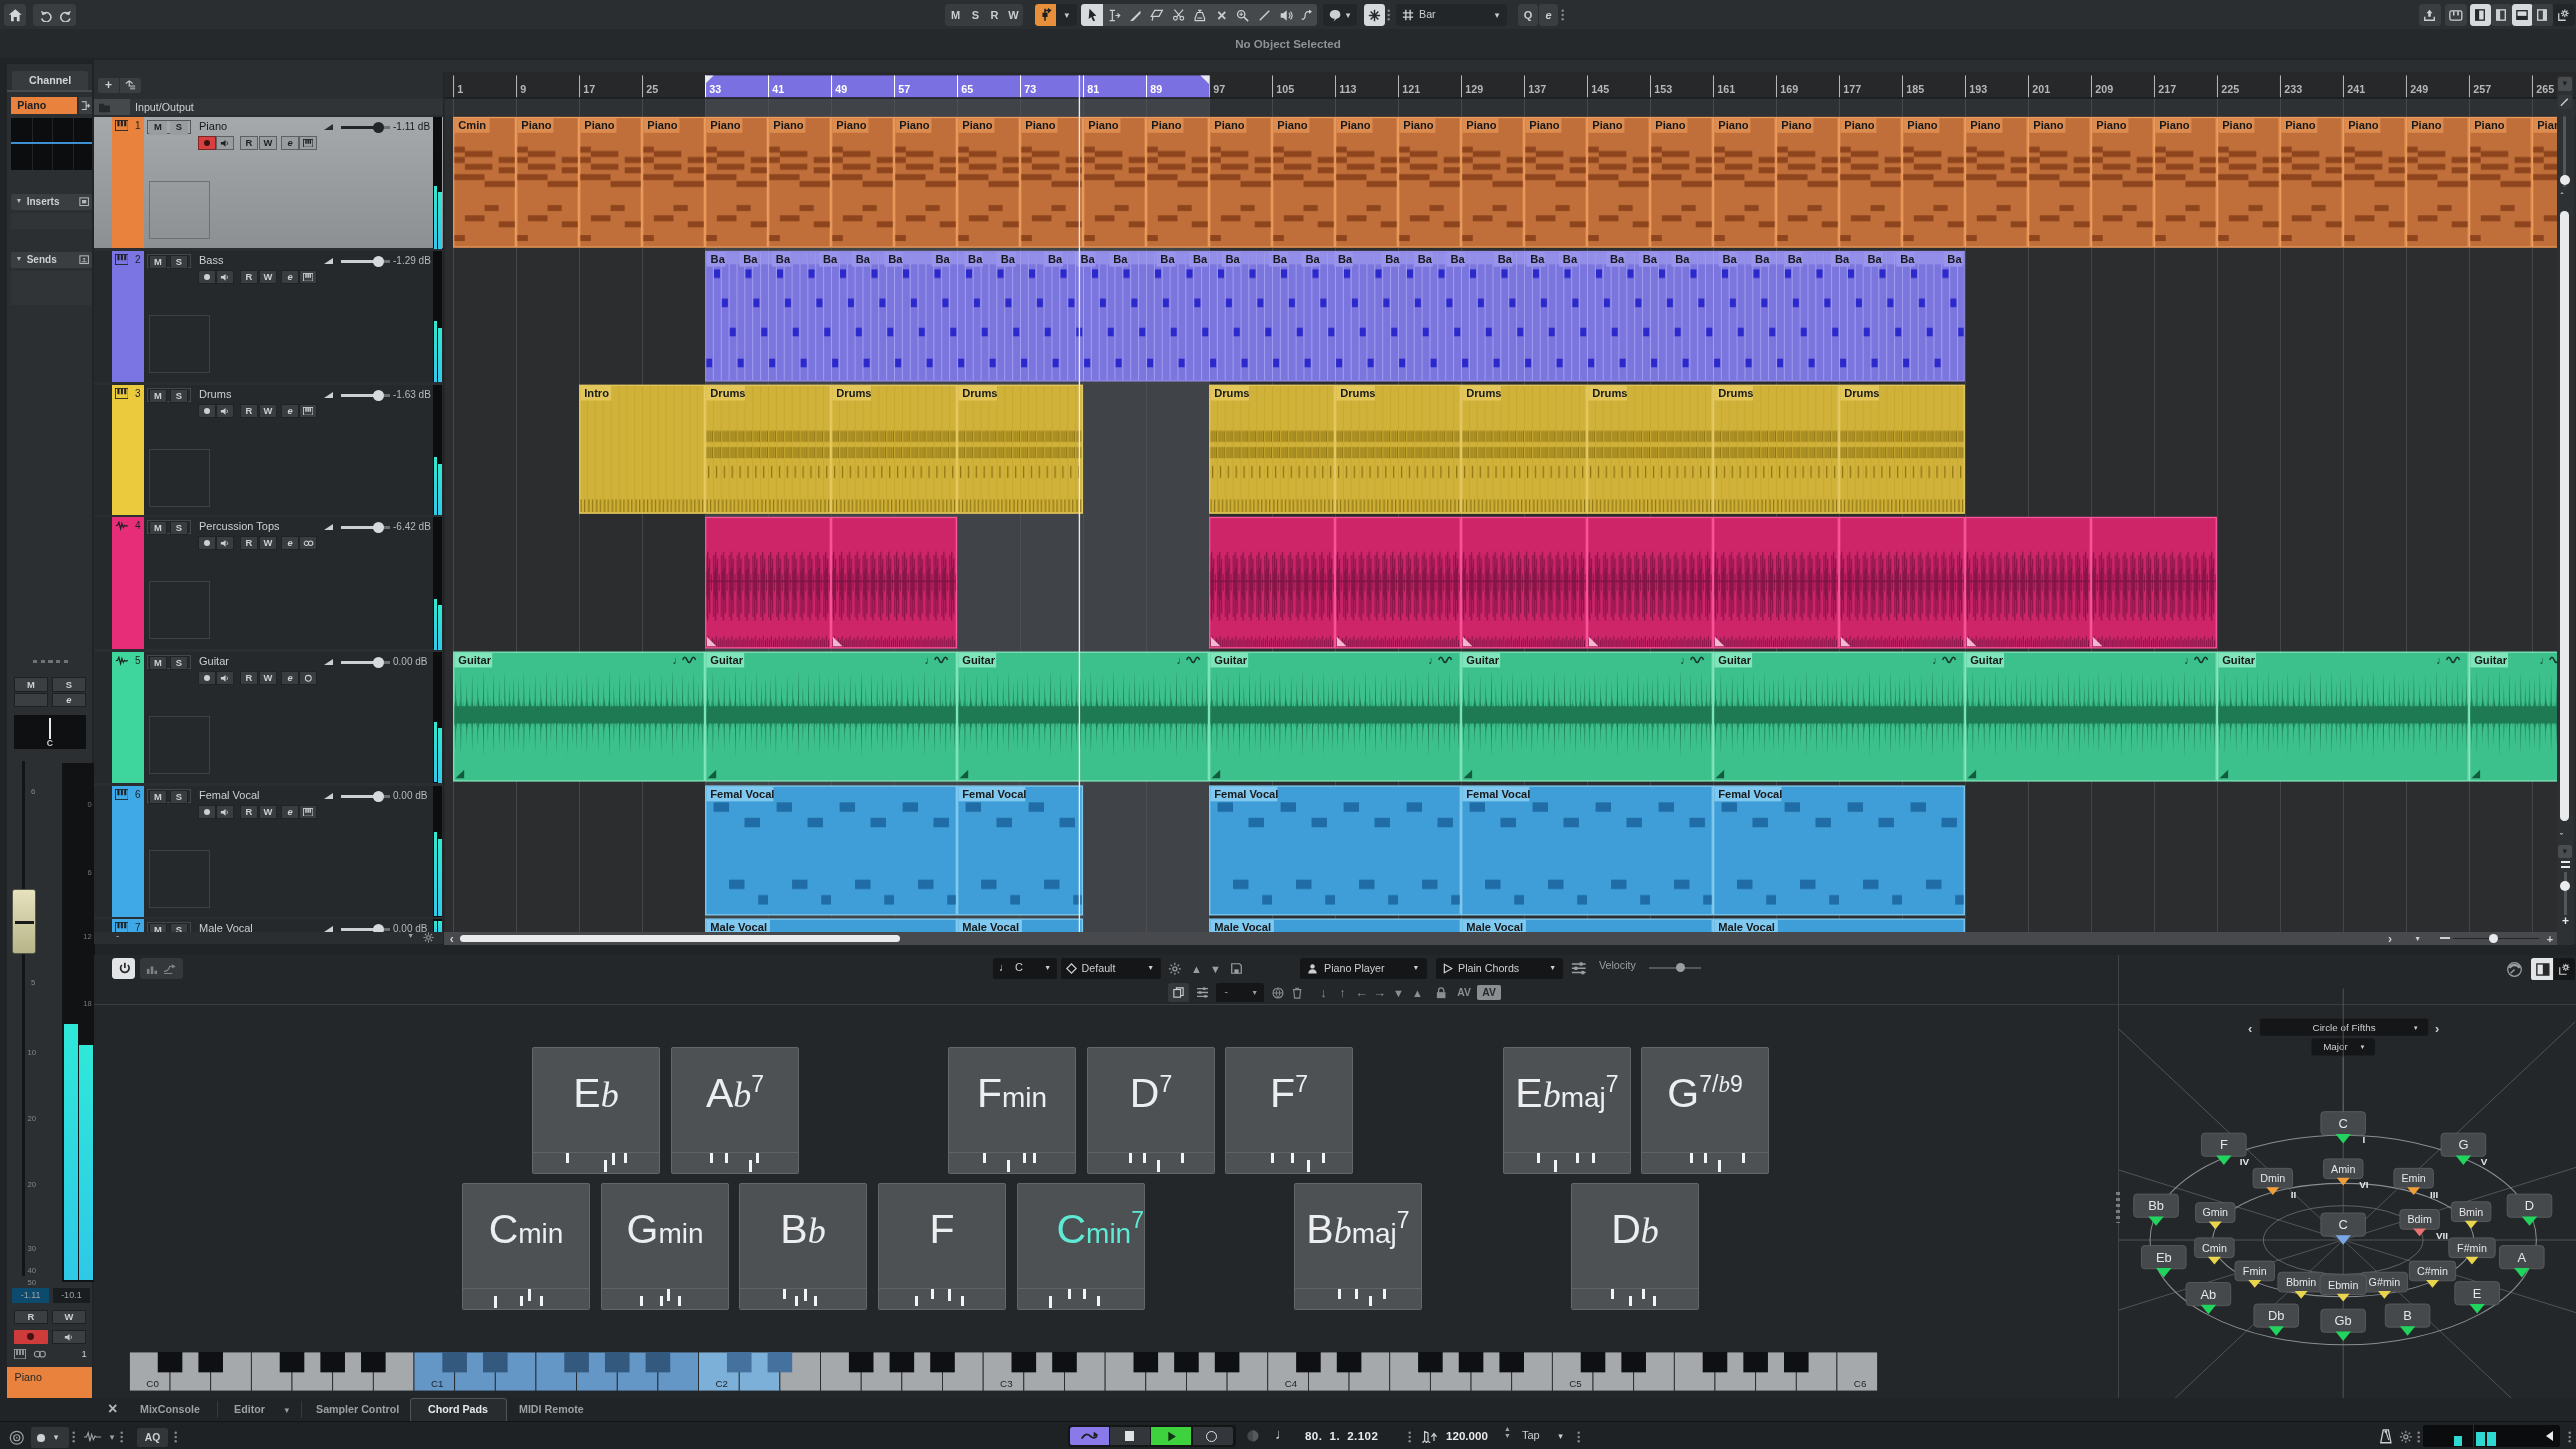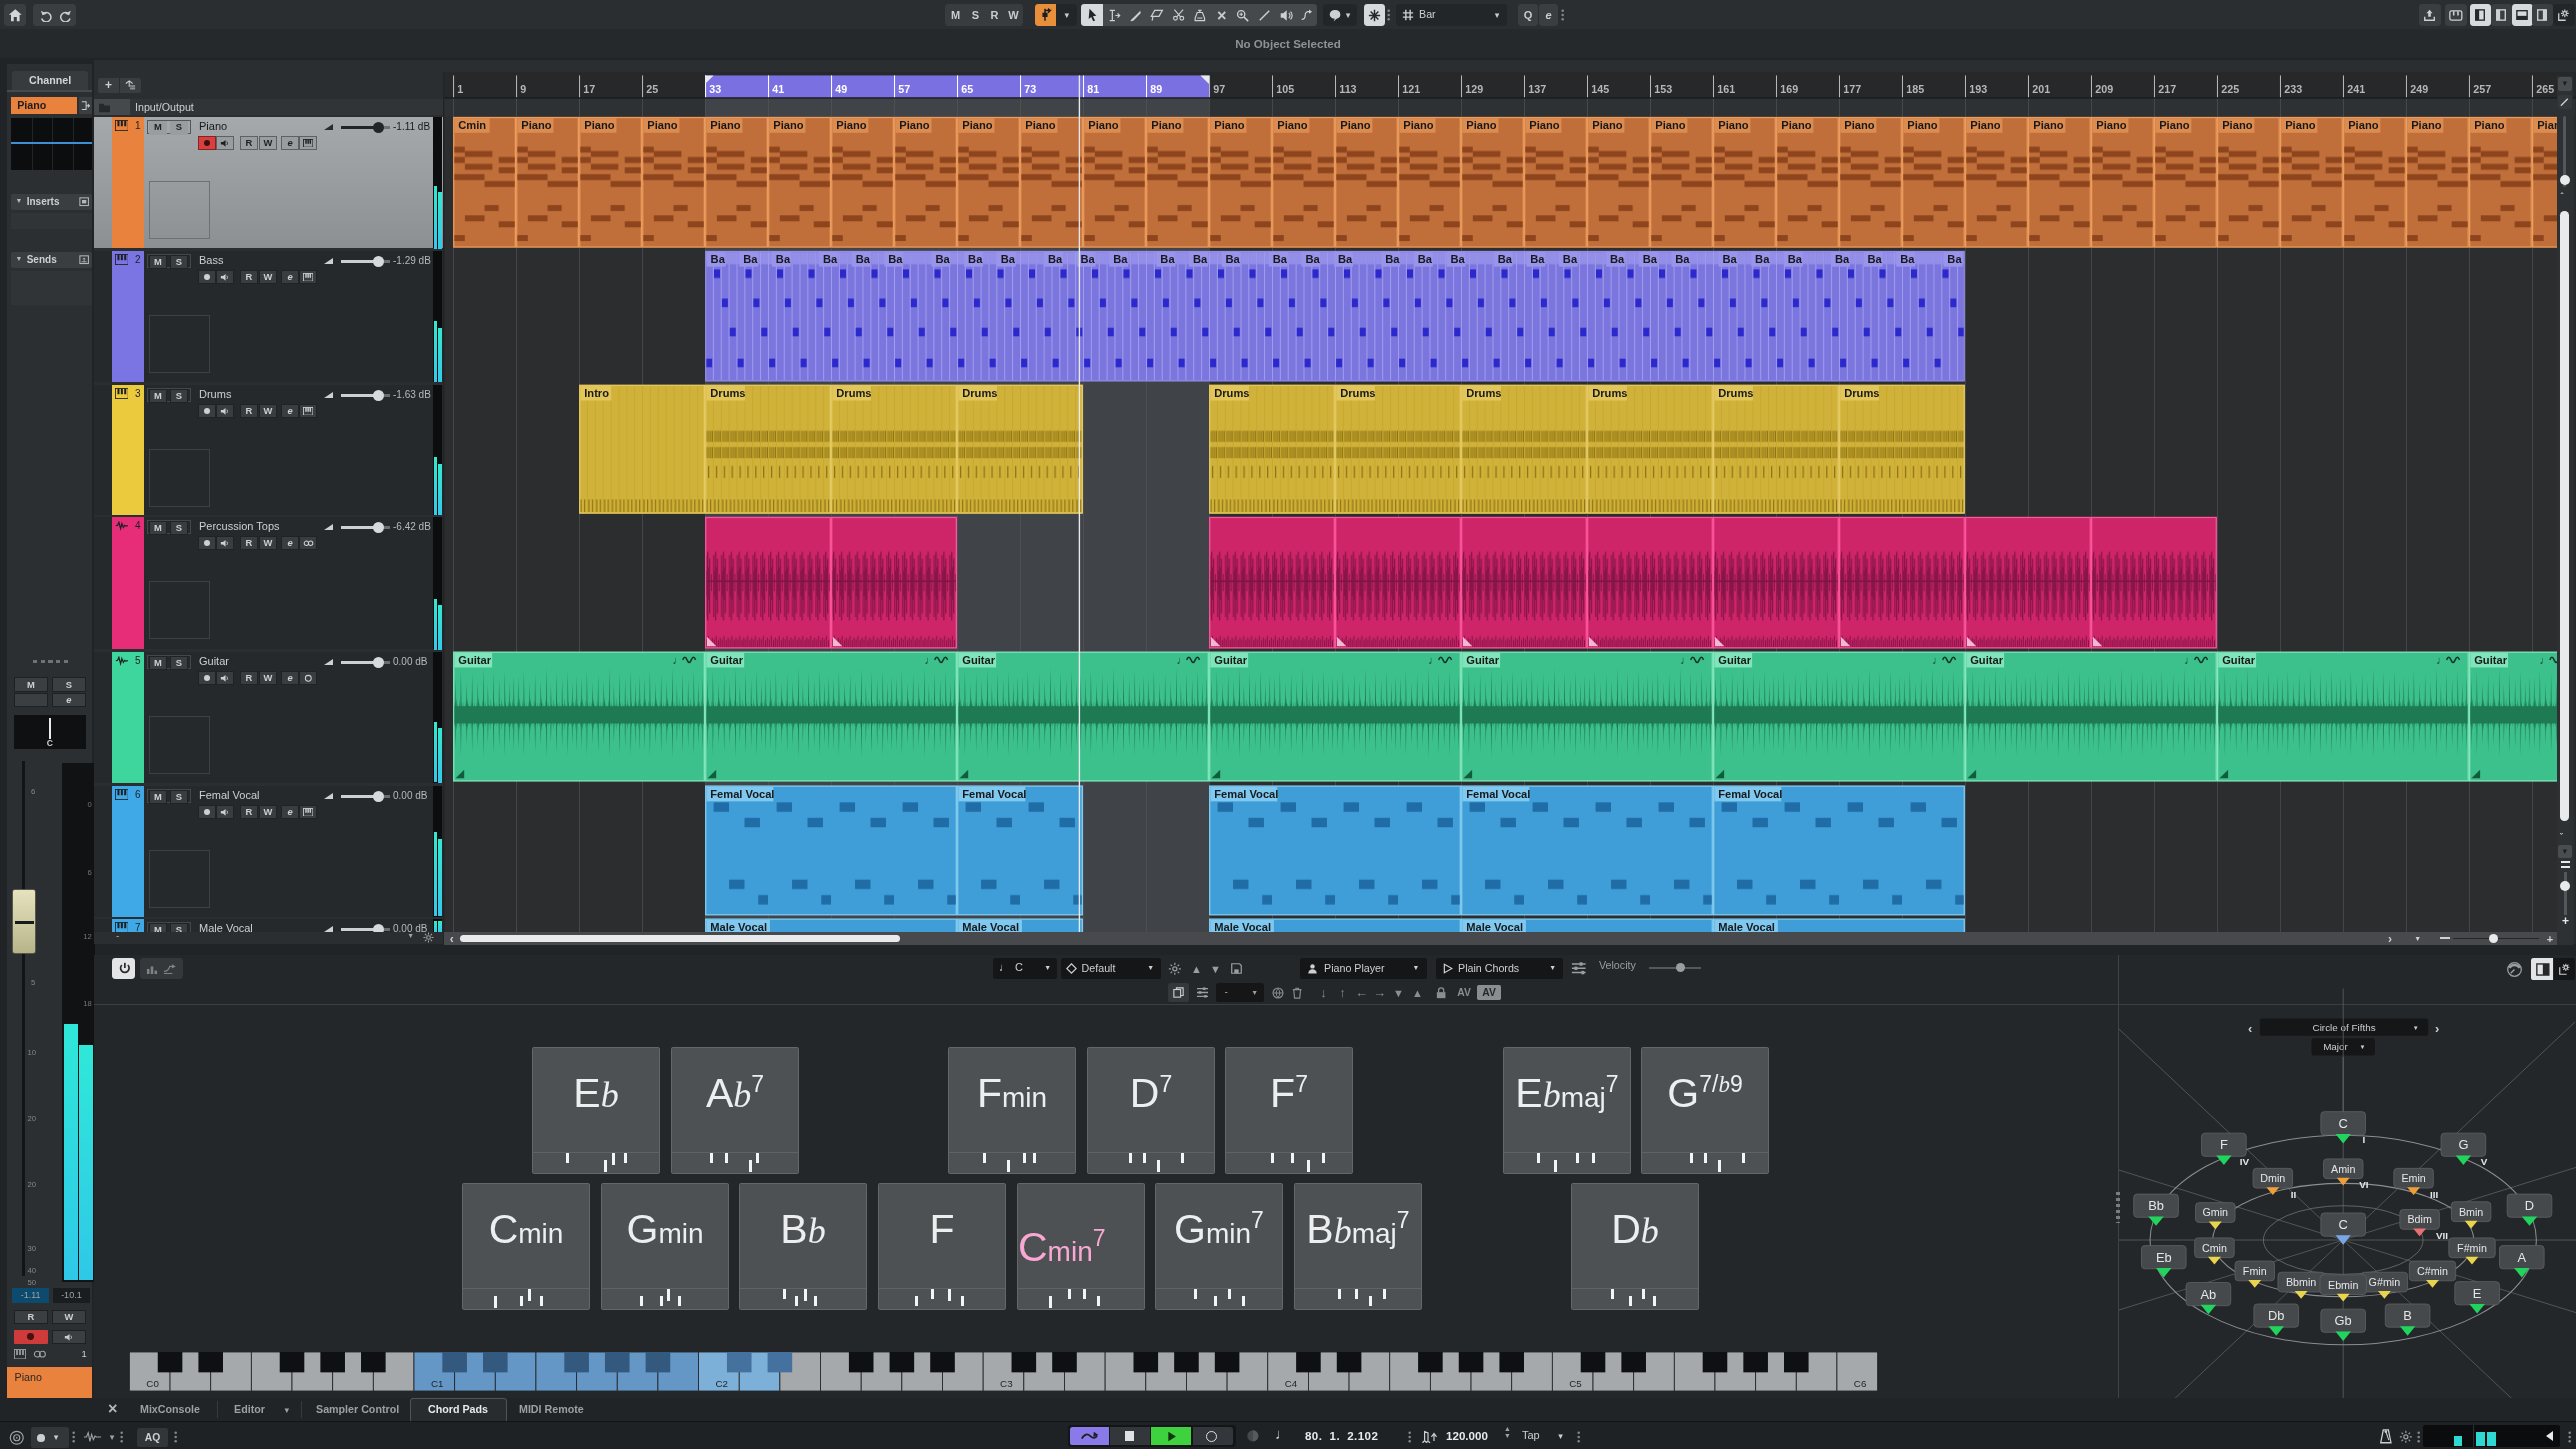--- a/index.html
+++ b/index.html
@@ -1457,34 +1457,26 @@
 </div>
 <div class="pad" style="left:878px; top:228px;">
 <div style="position:absolute; width:100%; top:22px; text-align:center; color:#eceeef; white-space:nowrap;"><span style="font-size:41px;">F</span></div>
 <div style="position:absolute; left:0; top:104px; width:100%; height:0.9px; background:#606365;"></div>
 <div style="position:absolute; left:36px; top:112px; width:3.4px; height:10.3px; background:#f2f4f5;"></div>
 <div style="position:absolute; left:52px; top:105px; width:3.4px; height:10.3px; background:#f2f4f5;"></div>
 <div style="position:absolute; left:69px; top:105px; width:3.4px; height:12px; background:#f2f4f5;"></div>
 <div style="position:absolute; left:82px; top:112px; width:3.4px; height:10.3px; background:#f2f4f5;"></div>
 </div>
 <div class="pad" style="left:1017px; top:228px;">
-<div style="position:absolute; width:100%; top:40px; text-align:left; color:#f9a8d4; white-space:nowrap;"><span style="font-size:41px;">C</span><span style="font-size:28px;">min</span><span style="font-size:23px; vertical-align:14.6px;">7</span></div>
+<div style="position:absolute; width:100%; top:22px; text-align:right; color:#5eead4; white-space:nowrap;"><span style="font-size:41px;">C</span><span style="font-size:28px;">min</span><span style="font-size:23px; vertical-align:14.6px;">7</span></div>
 <div style="position:absolute; left:0; top:104px; width:100%; height:0.9px; background:#606365;"></div>
 <div style="position:absolute; left:31px; top:112px; width:3.4px; height:12px; background:#f2f4f5;"></div>
 <div style="position:absolute; left:50px; top:105px; width:3.4px; height:10.3px; background:#f2f4f5;"></div>
 <div style="position:absolute; left:65px; top:105px; width:3.4px; height:10.3px; background:#f2f4f5;"></div>
 <div style="position:absolute; left:79px; top:112px; width:3.4px; height:10.3px; background:#f2f4f5;"></div>
-</div>
-<div class="pad" style="left:1155px; top:228px;">
-<div style="position:absolute; width:100%; top:22px; text-align:center; color:#eceeef; white-space:nowrap;"><span style="font-size:41px;">G</span><span style="font-size:28px;">min</span><span style="font-size:23px; vertical-align:14.6px;">7</span></div>
-<div style="position:absolute; left:0; top:104px; width:100%; height:0.9px; background:#606365;"></div>
-<div style="position:absolute; left:38px; top:105px; width:3.4px; height:10.3px; background:#f2f4f5;"></div>
-<div style="position:absolute; left:58px; top:112px; width:3.4px; height:10.3px; background:#f2f4f5;"></div>
-<div style="position:absolute; left:72px; top:105px; width:3.4px; height:10.3px; background:#f2f4f5;"></div>
-<div style="position:absolute; left:86px; top:112px; width:3.4px; height:10.3px; background:#f2f4f5;"></div>
 </div>
 <div class="pad" style="left:1294px; top:228px;">
 <div style="position:absolute; width:100%; top:22px; text-align:center; color:#eceeef; white-space:nowrap;"><span style="font-size:41px;">B</span><span style="font-size:36px;"><i style="font-family:'Liberation Serif', serif; font-weight:400;">b</i></span><span style="font-size:28px;">maj</span><span style="font-size:23px; vertical-align:14.6px;">7</span></div>
 <div style="position:absolute; left:0; top:104px; width:100%; height:0.9px; background:#606365;"></div>
 <div style="position:absolute; left:43px; top:105px; width:3.4px; height:10.3px; background:#f2f4f5;"></div>
 <div style="position:absolute; left:60px; top:105px; width:3.4px; height:10.3px; background:#f2f4f5;"></div>
 <div style="position:absolute; left:74px; top:112px; width:3.4px; height:10.3px; background:#f2f4f5;"></div>
 <div style="position:absolute; left:88px; top:105px; width:3.4px; height:10.3px; background:#f2f4f5;"></div>
 </div>
 <div class="pad" style="left:1571px; top:228px;">

